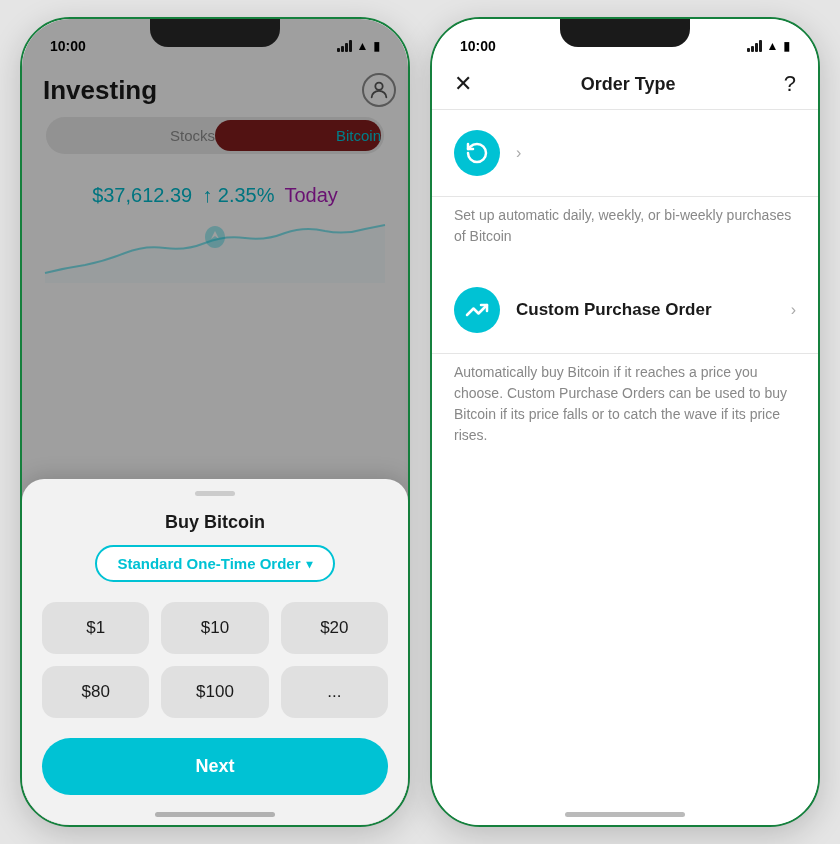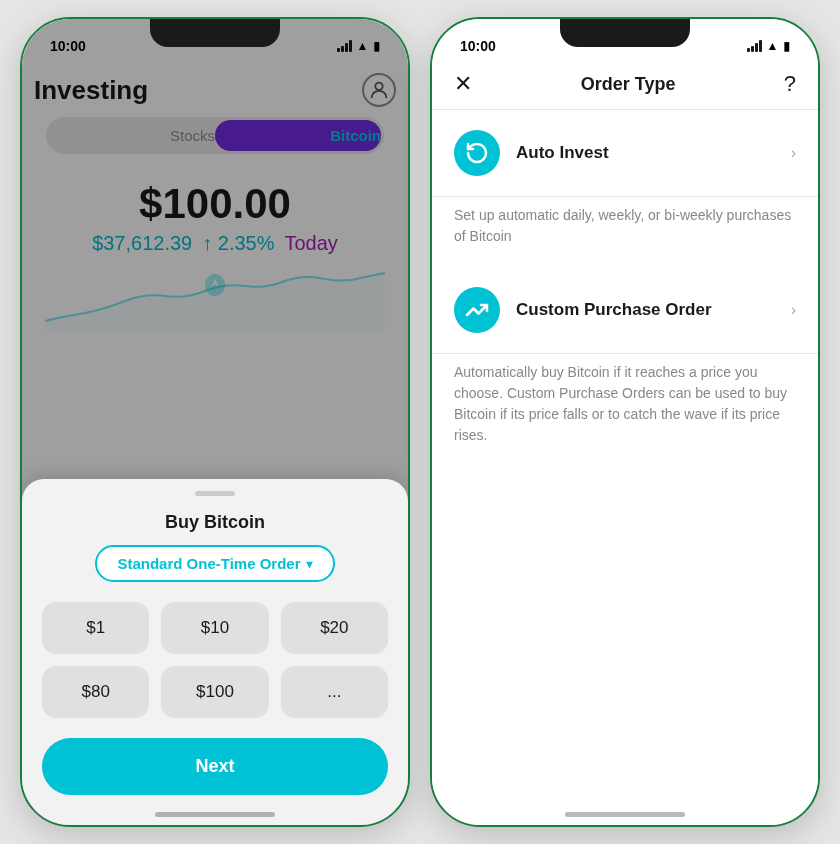--- a/index.html
+++ b/index.html
@@ -68,20 +68,21 @@
       height: 100%;
       background: #f5f5f5;
       position: relative;
       overflow: hidden;
     }
     .home-header {
       display: flex;
       justify-content: space-between;
       align-items: center;
       padding: 10px 12px;
+      margin-left: 9px;
     }
     .home-title {
       font-size: 26px;
       font-weight: 700;
       color: #1a1a1a;
     }
     .avatar-icon {
       width: 34px;
       height: 34px;
       border-radius: 50%;
@@ -103,23 +104,23 @@
     .tab {
       flex: 1;
       text-align: right;
       padding: 7px 0;
       border-radius: 18px;
       font-size: 15px;
       font-weight: 500;
       color: #888;
     }
     .tab.active {
-      background: #6d28d9;
+      background: #7f1d1d;
       color: #00c2d4;
-      font-weight: 700;
+      font-weight: 400;
     }
     
     .price-section {
       text-align: center;
       padding: 10px 0 6px;
     }
     .main-price {
       font-size: 42px;
       font-weight: 700;
       color: #1a1a1a;
@@ -370,21 +371,20 @@
           </svg>
         </div>
       </div>
 
       <div class="tabs">
         <div class="tab">Stocks</div>
         <div class="tab active">Bitcoin</div>
       </div>
 
       <div class="price-section">
-        <div class="main-price">$100.00</div>
         <div class="price-sub">
           <span>$37,612.39</span>
           <span class="price-change">↑ 2.35%</span>
           <span class="price-today">Today</span>
         </div>
       </div>
 
       <div class="chart-area">
         <svg class="chart-svg" viewBox="0 0 340 60" fill="none" xmlns="http://www.w3.org/2000/svg">
           <path d="M0 50 Q20 45 40 42 Q60 38 80 30 Q100 22 120 25 Q140 28 160 20 Q180 12 200 15 Q220 18 240 10 Q260 3 280 8 Q300 12 320 6 Q330 4 340 2" stroke="#00c2d4" stroke-width="2" fill="none"></path>
@@ -445,23 +445,20 @@
         <span class="ot-help">?</span>
       </div>
 
       <div class="ot-item">
         <div class="ot-icon">
           <svg width="24" height="24" viewBox="0 0 24 24" fill="none" stroke="white" stroke-width="2.5" stroke-linecap="round" stroke-linejoin="round">
             <path d="M3 12a9 9 0 1 0 9-9 9.75 9.75 0 0 0-6.74 2.74L3 8"></path>
             <path d="M3 3v5h5"></path>
           </svg>
         </div>
-        <div class="ot-item-content">
-          <div class="ot-item-title">Auto Invest</div>
-        </div>
         <span class="ot-item-chevron">›</span>
       </div>
       <div class="ot-item-desc">Set up automatic daily, weekly, or bi-weekly purchases of Bitcoin</div>
 
       <div class="ot-item">
         <div class="ot-icon">
           <svg width="24" height="24" viewBox="0 0 24 24" fill="none" stroke="white" stroke-width="2.5" stroke-linecap="round" stroke-linejoin="round">
             <polyline points="22 7 13.5 15.5 8.5 10.5 2 17"></polyline>
             <polyline points="16 7 22 7 22 13"></polyline>
           </svg>

